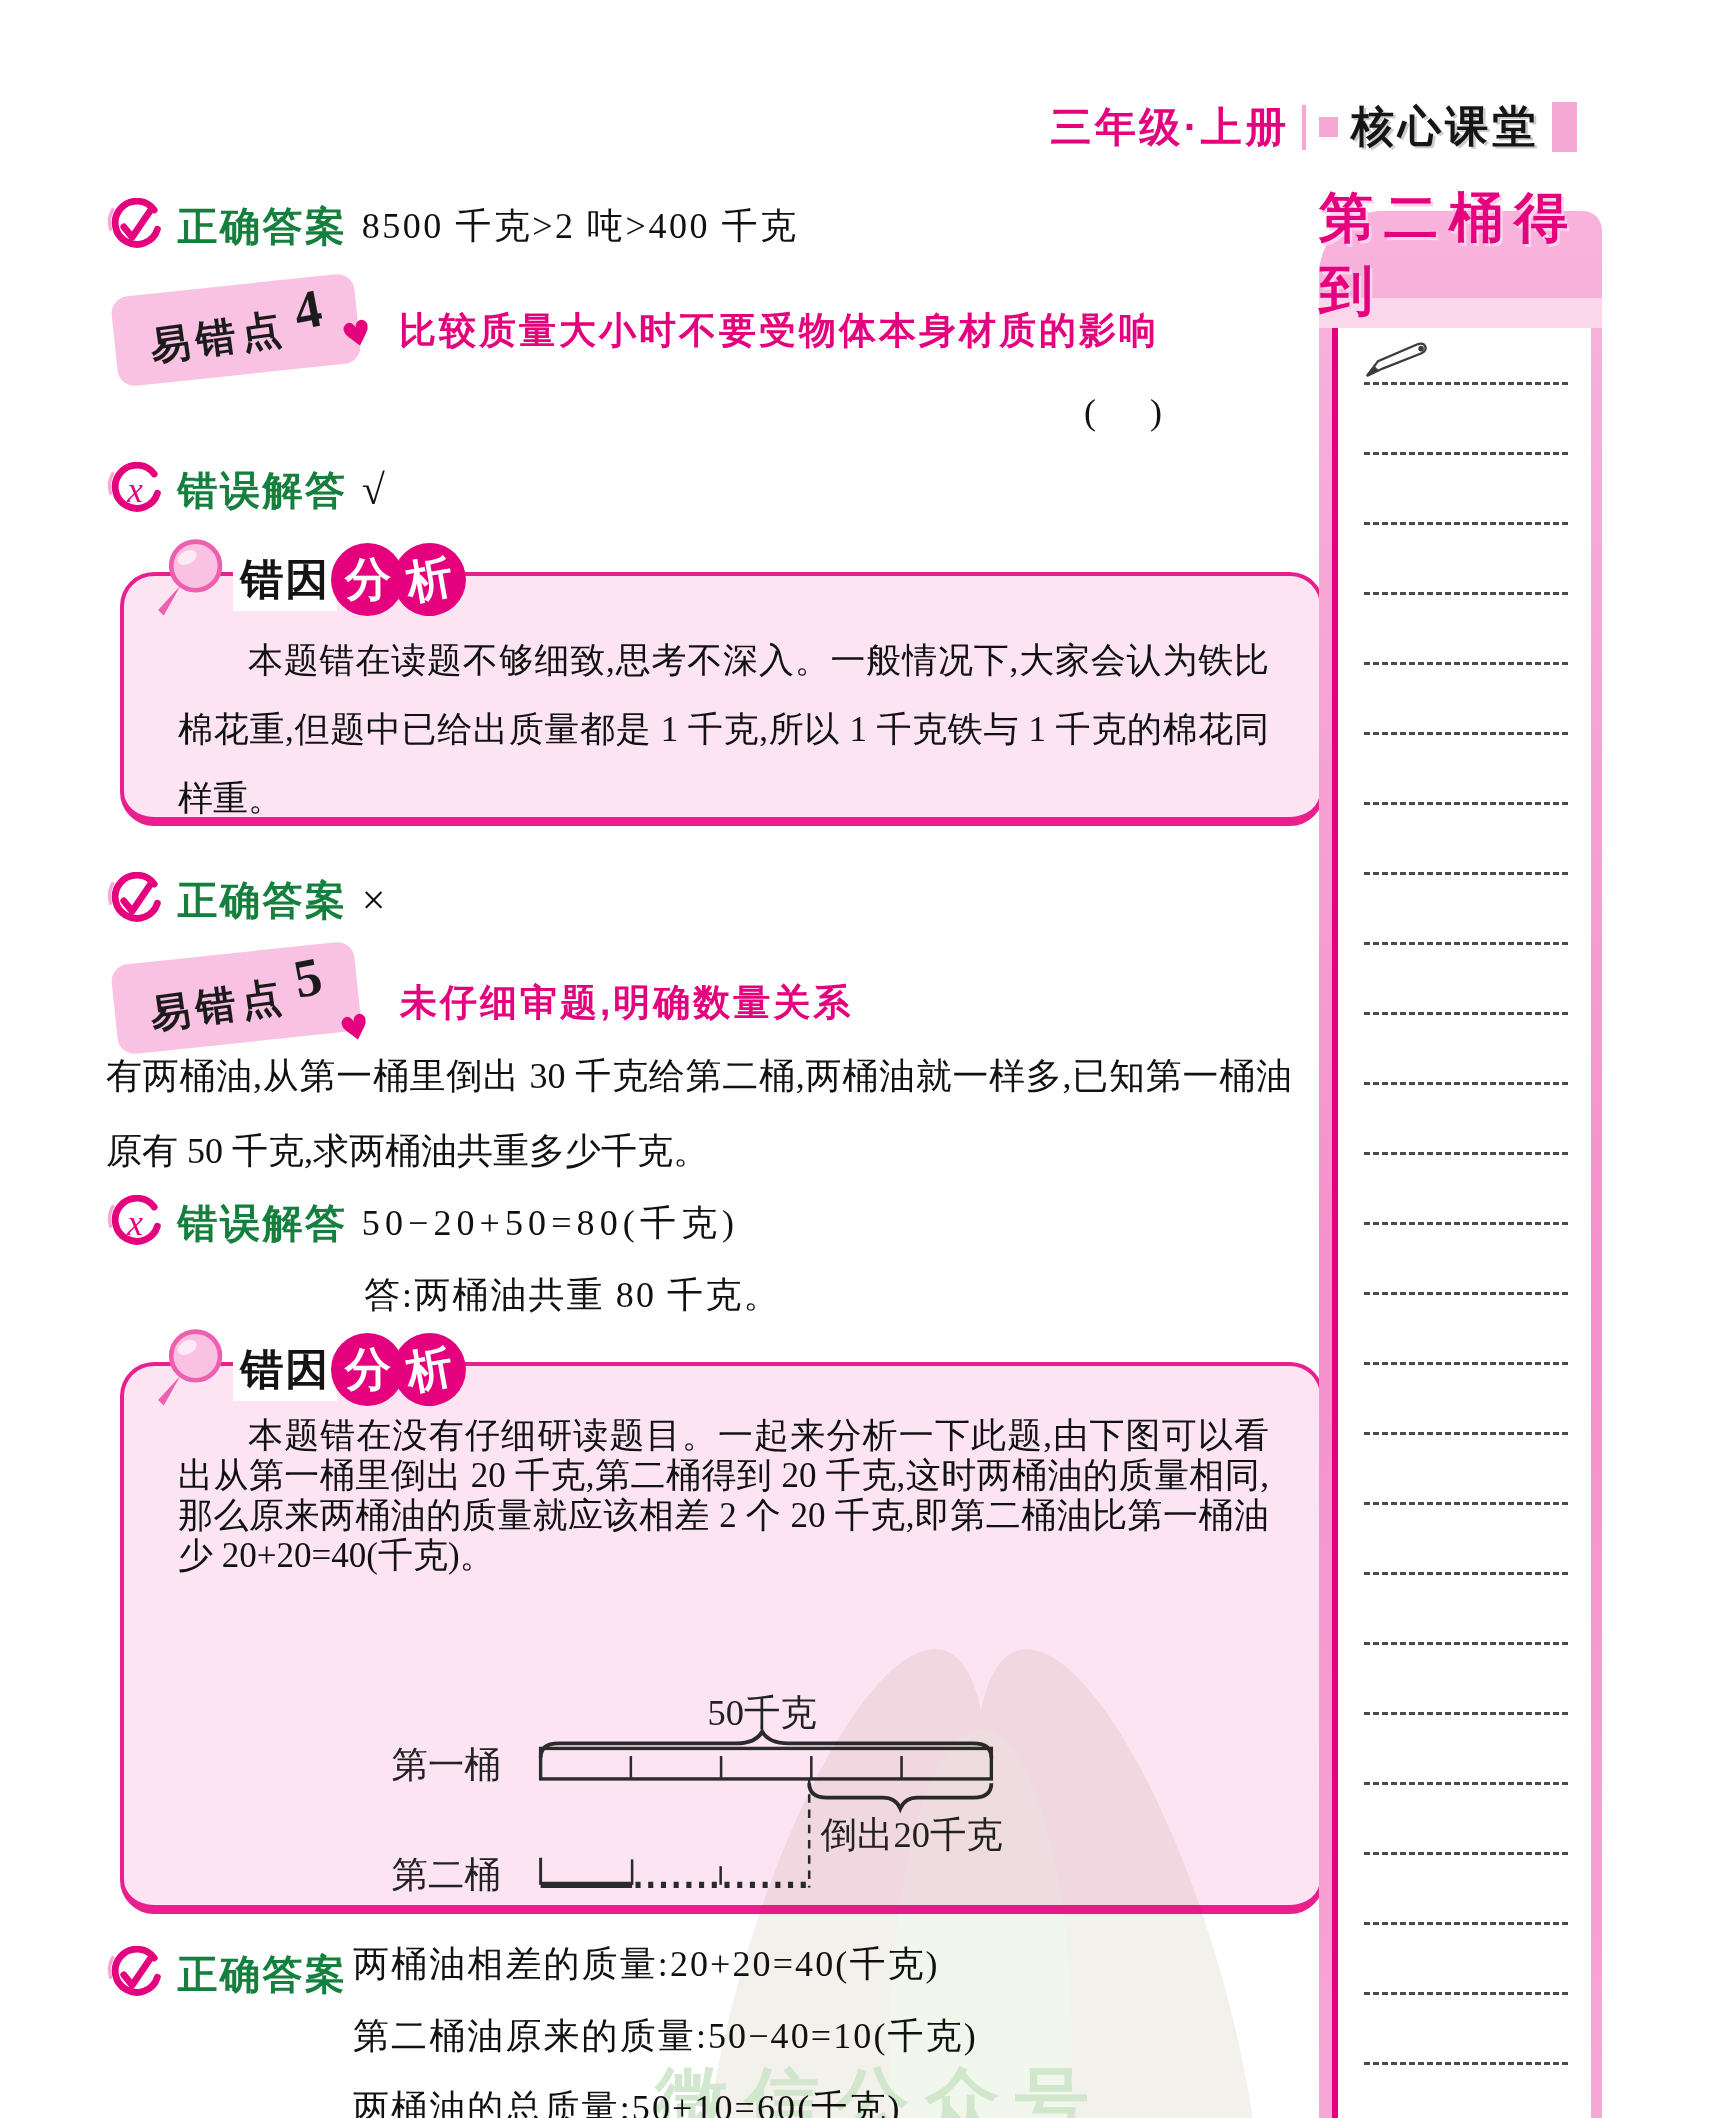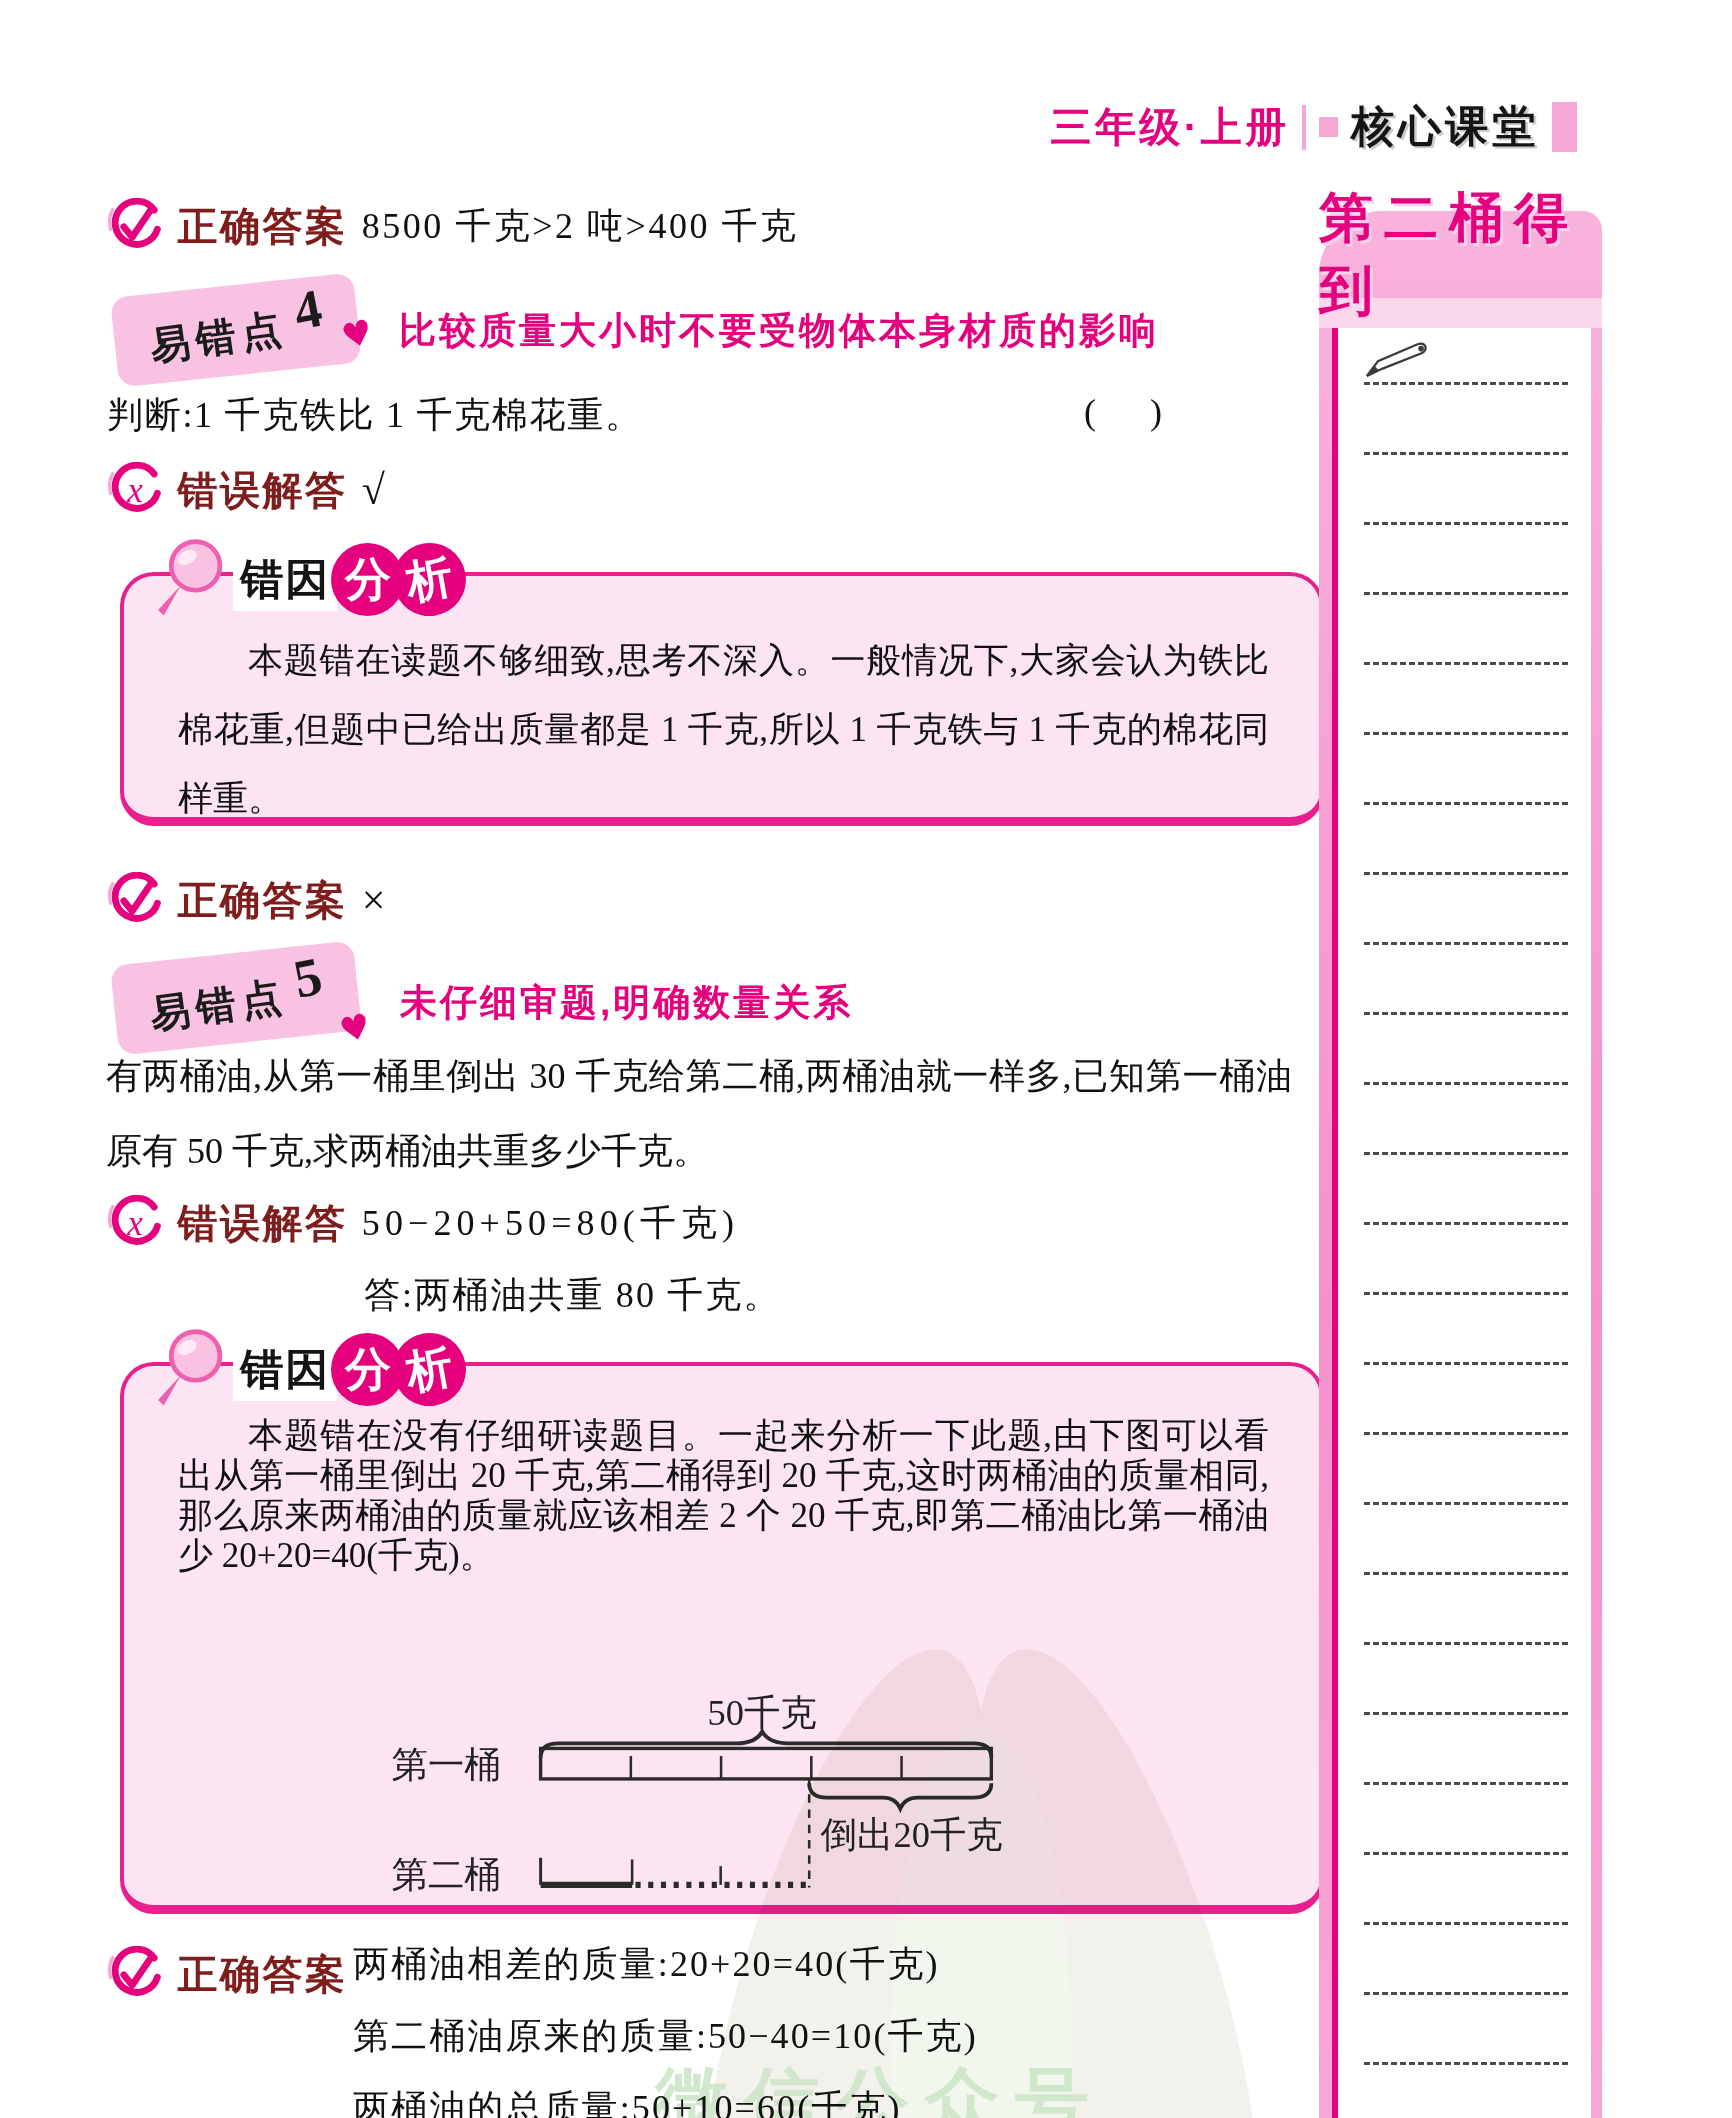--- a/index.html
+++ b/index.html
@@ -10,21 +10,21 @@
   .hdr{position:absolute;top:102px;right:156px;display:flex;align-items:center;gap:12.7px;height:50px;z-index:3;margin-left:28px;}
   .hdr-grade{font:bold 41px "Liberation Sans",sans-serif;color:#e5007d;letter-spacing:3.4px;}
   .hdr-line{width:3.8px;height:45px;background:#f6a8d4;}
   .hdr-square{width:19.5px;height:19.5px;background:#f6a8d4;}
   .hdr-course{font:bold 43px "Liberation Sans",sans-serif;color:#151515;letter-spacing:4.2px;text-shadow:2.5px 2.1px 0 #cccccc;}
   .hdr-endbar{width:24.6px;height:50px;background:#f6a8d4;}
 
   
   .lrow{position:absolute;display:flex;align-items:center;gap:14.4px;z-index:3;}
   .lrow .ic{width:56px;height:56px;flex:0 0 auto;}
-  .lbl{font:bold 40px "Liberation Sans",sans-serif;color:#7f1d1d;letter-spacing:2.5px;white-space:nowrap;}
+  .lbl{font:bold 40px "Liberation Sans",sans-serif;color:#15803d;letter-spacing:2.5px;white-space:nowrap;}
   .val{font:36px "Liberation Serif",serif;color:#111;letter-spacing:2.5px;white-space:nowrap;}
   .val-big{font-size:42px;}
 
   
   .badge{position:absolute;width:244px;height:90px;background:#f9c2e2;border-radius:17px;
          transform:rotate(-6deg);display:flex;align-items:center;justify-content:center;z-index:3;}
   .b-label{font:bold 40px "Liberation Sans",sans-serif;color:#1b1b1b;letter-spacing:6px;transform:translateY(5.1px) rotate(-2deg);}
   .b-num{font:bold 54px "Liberation Serif",serif;color:#1b1b1b;margin-left:8.5px;transform:translateY(-12.7px) rotate(-5deg);}
   .heart{position:absolute;font-size:34px;color:#e5007d;transform:rotate(-14deg);z-index:4;font-family:"DejaVu Sans",sans-serif;}
   .btitle{position:absolute;font:bold 37px "Liberation Sans",sans-serif;color:#e5007d;letter-spacing:3px;white-space:nowrap;z-index:3;}
@@ -94,21 +94,20 @@
     <span class="val">8500 千克&gt;2 吨&gt;400 千克</span>
   </div>
 
   <div class="badge" style="left:114px;top:285px;">
     <span class="b-label">易错点</span>
     <span class="b-num">4</span>
   </div>
   <span class="heart" style="left:342px;top:314px;">♥</span>
   <div class="btitle" style="left:399px;top:306px;">比较质量大小时不要受物体本身材质的影响</div>
 
-  <div class="q-line" style="left:107px;top:391px;">判断:1 千克铁比 1 千克棉花重。</div>
   <div class="bracket" style="left:1084px;top:391px;">(      )</div>
 
   <div class="lrow" style="left:107px;top:462px;">
     <svg class="ic" viewBox="0 0 140 140">
       <path d="M16 26 A66 66 0 0 0 10 82" fill="none" stroke="#f6a8d4" stroke-width="8"></path>
       <path d="M118 30 A54 54 0 1 0 126 78" fill="none" stroke="#e5007d" stroke-width="17" stroke-linecap="round"></path>
       <text x="70" y="100" font-size="88" font-style="italic" text-anchor="middle" fill="#e5007d" font-family="Liberation Serif,serif">x</text>
     </svg>
     <span class="lbl">错误解答</span>
     <span class="val val-big">√</span>

